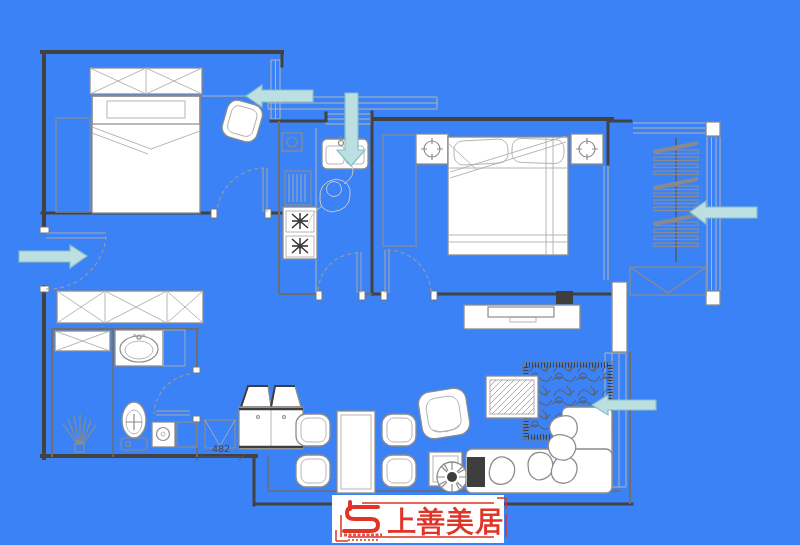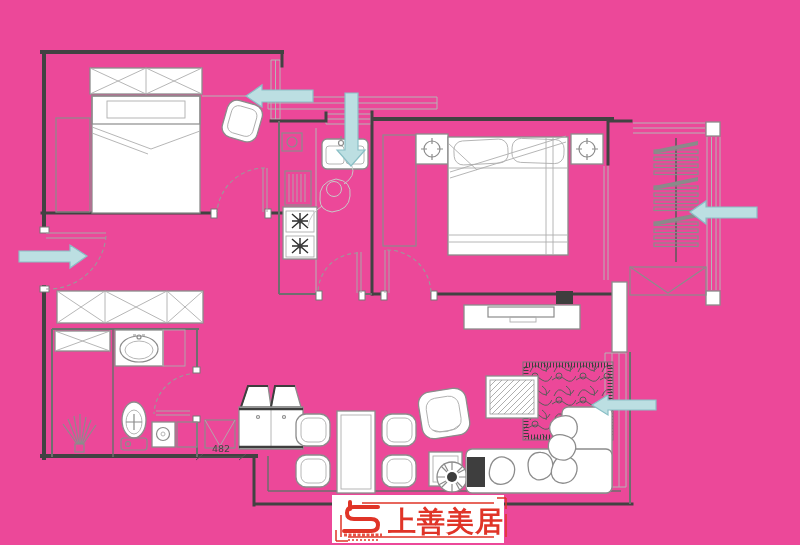--- a/index.html
+++ b/index.html
@@ -1,16 +1,16 @@
 <!DOCTYPE html>
 <html style="--arrow_fill: #bcdfe2; --arrow_stroke: #8abfc6; --logo_red: #e03427; --wall: #424242; --partition: #6e6e6e; --furniture_line: #8c8c8c; --light_line: #b5b5b5; --dash: #9a9a9a;"><head>
 <meta charset="utf-8">
 <style>
   html,body{margin:0;padding:0;background:#fff;}
-  #stage{position:relative;width:800px;height:545px;background:#ec4899;overflow:hidden;
+  #stage{position:relative;width:800px;height:545px;background:#3b82f6;overflow:hidden;
          font-family:"DejaVu Sans","Liberation Sans",sans-serif;text-align:right;}
   svg{position:absolute;left:0;top:0;}
   
   .w4{stroke:var(--wall);stroke-width:4;fill:none;stroke-linecap:square}
   .w3{stroke:var(--wall);stroke-width:3;fill:none;stroke-linecap:square}
   .w2{stroke:var(--partition);stroke-width:2;fill:none}
   .p15{stroke:var(--partition);stroke-width:1.5;fill:none}
   .f{stroke:var(--furniture_line);stroke-width:1.3;fill:#fff}
   .fn{stroke:var(--furniture_line);stroke-width:1.2;fill:none}
   .fl{stroke:#aeaeae;stroke-width:.9;fill:none}

